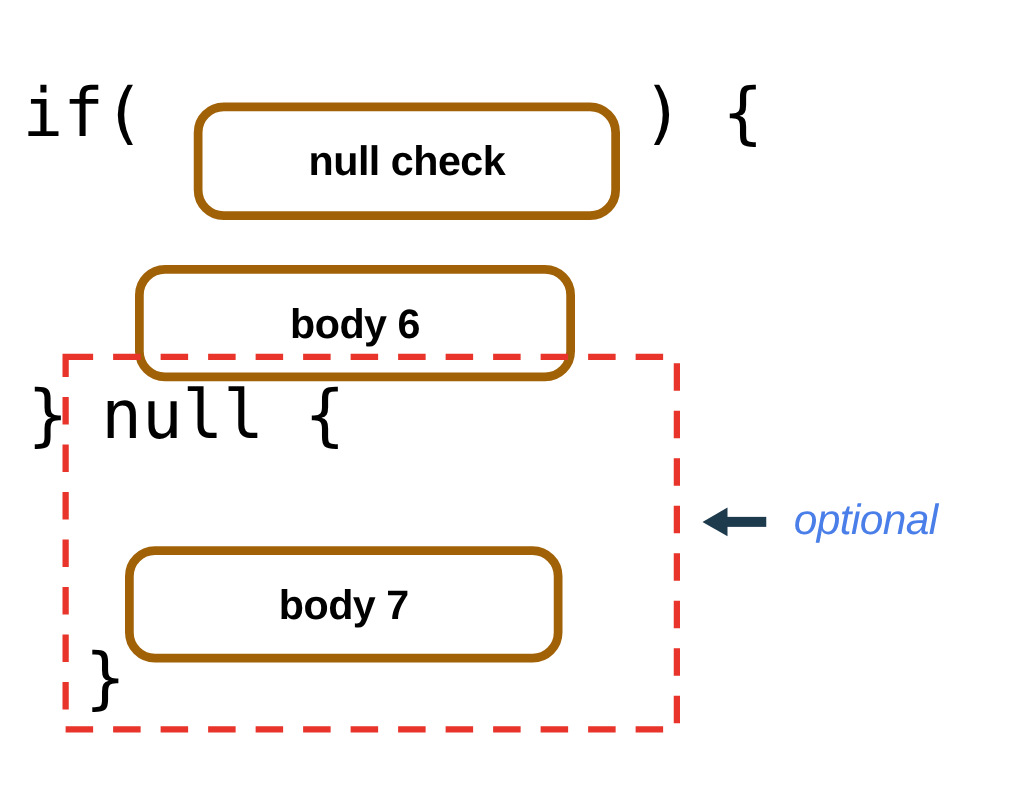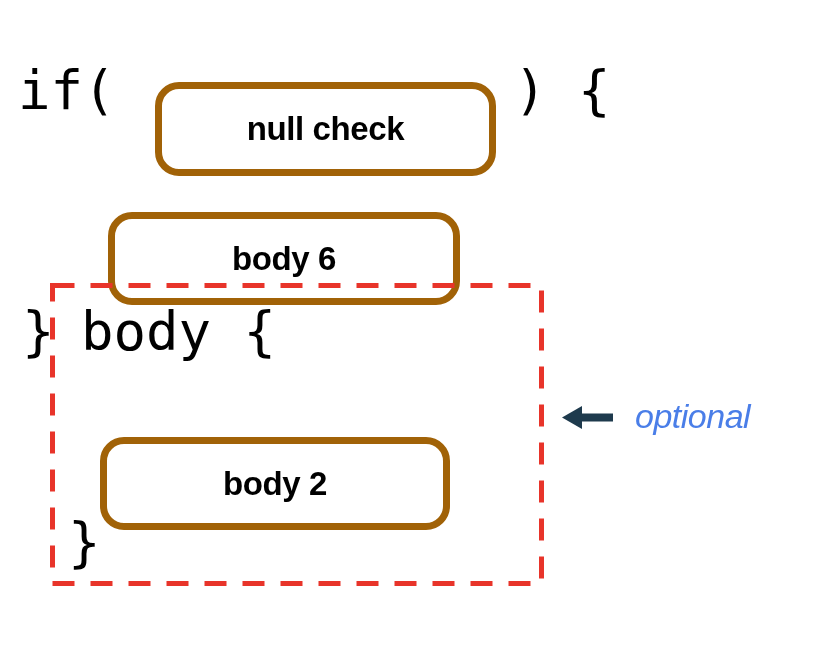--- a/index.html
+++ b/index.html
@@ -108,24 +108,24 @@
   </div>
 
   <div class="dashed-region" style="left:50px; top:283px; width:494px; height:303px;">
     <svg viewBox="0 0 494 303" preserveAspectRatio="none">
       <rect x="2.5" y="2.5" width="489" height="298" fill="none" stroke="#e8342a" stroke-width="5" stroke-dasharray="22 16" stroke-linecap="butt"></rect>
     </svg>
   </div>
 
   <div class="code" style="left:22px; top:305px;">}</div>
 
-  <div class="code" style="left:81px; top:305px;">body {</div>
+  <div class="code" style="left:81px; top:305px;">null {</div>
 
   <div class="blue-box" style="left:100px; top:395px; width:350px; height:93px;">
-    <span class="box-label">body 2</span>
+    <span class="box-label">body 7</span>
   </div>
 
   <div class="code" style="left:68px; top:516px;">}</div>
 
   <div class="annotation-arrow" style="left:560px; top:402px; width:56px; height:32px;">
     <svg width="56" height="32" viewBox="0 0 56 32">
       <path d="M 2 15.5 L 22 4 L 22 27 Z" fill="#1e3a4d"></path>
       <rect x="20" y="11.5" width="33" height="8" fill="#1e3a4d"></rect>
     </svg>
   </div>

